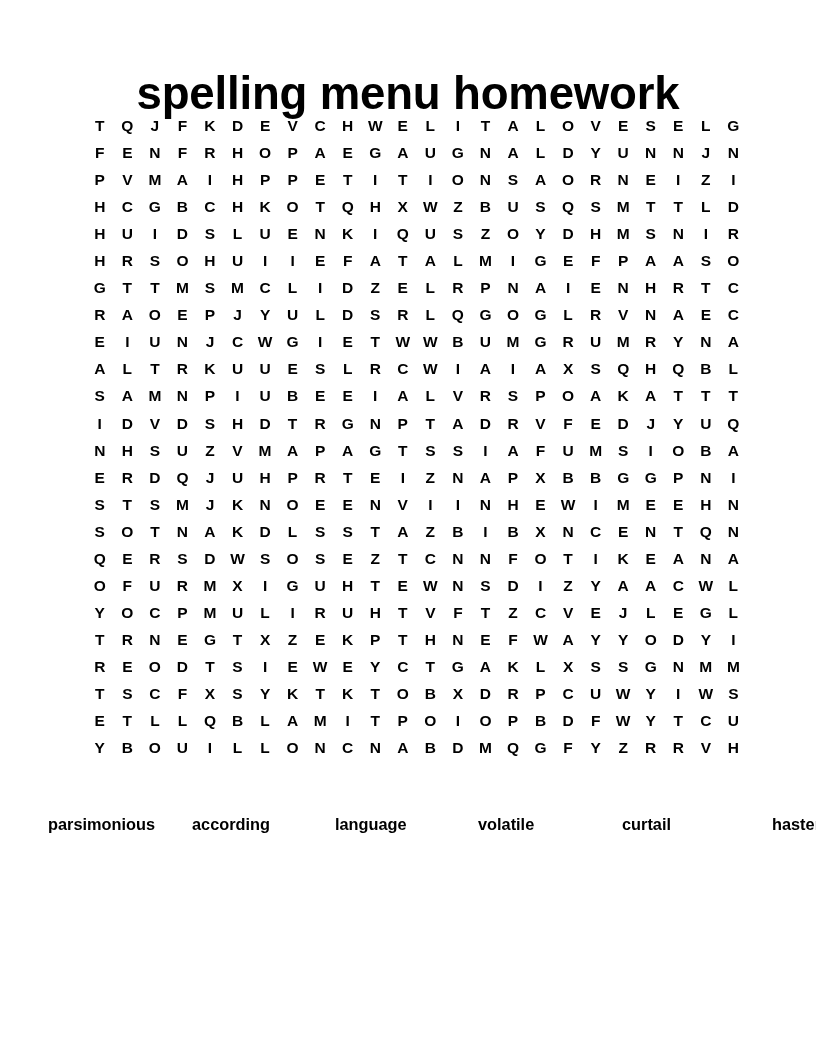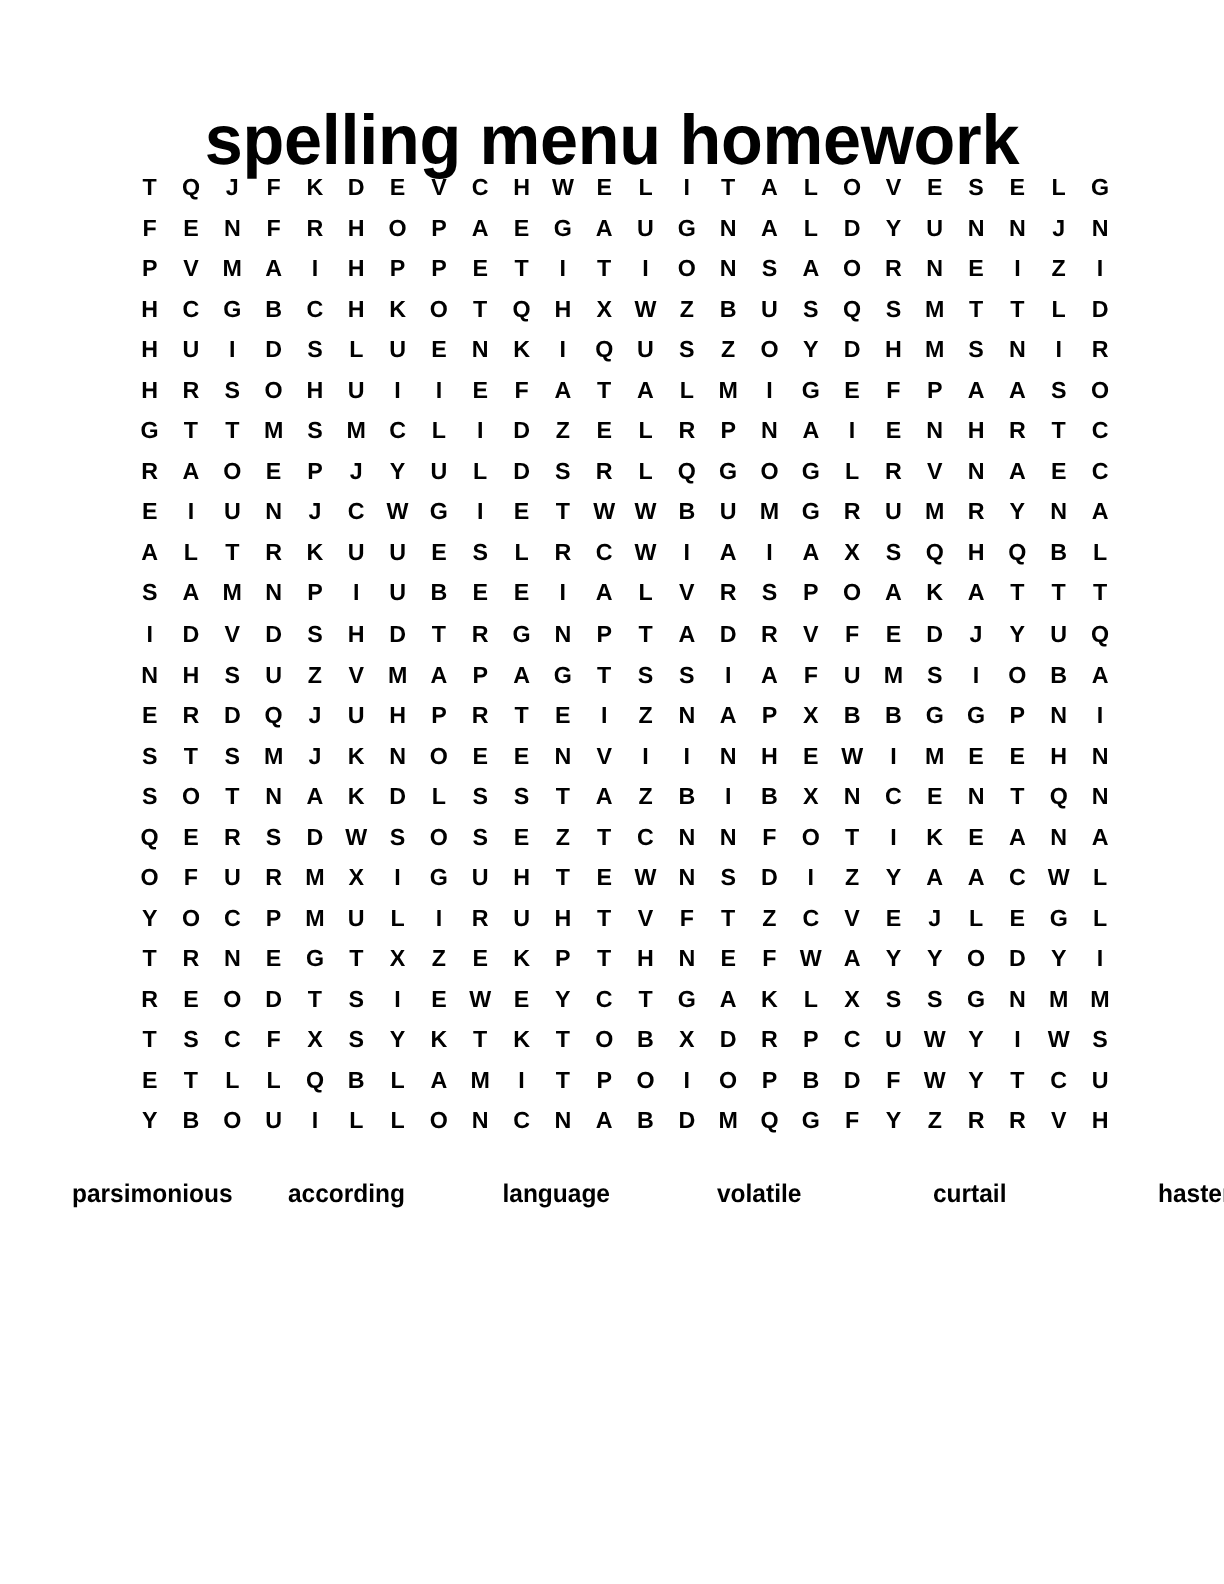--- a/index.html
+++ b/index.html
@@ -51,21 +51,21 @@
     font-size: 15.5px;
     line-height: 27.05px;
     text-align: center;
     color: #000;
     letter-spacing: 0px;
   }
   
   .wordlist {
     position: absolute;
     left: 48px;
-    top: 781px;
+    top: 810px;
     width: 730px;
     display: grid;
     grid-template-columns: 144px 143px 143px 144px 150px;
     grid-auto-rows: 30px;
     grid-auto-flow: column;
   }
   .word {
     font-family: "Liberation Sans", sans-serif;
     font-weight: 700;
     font-size: 17px;

